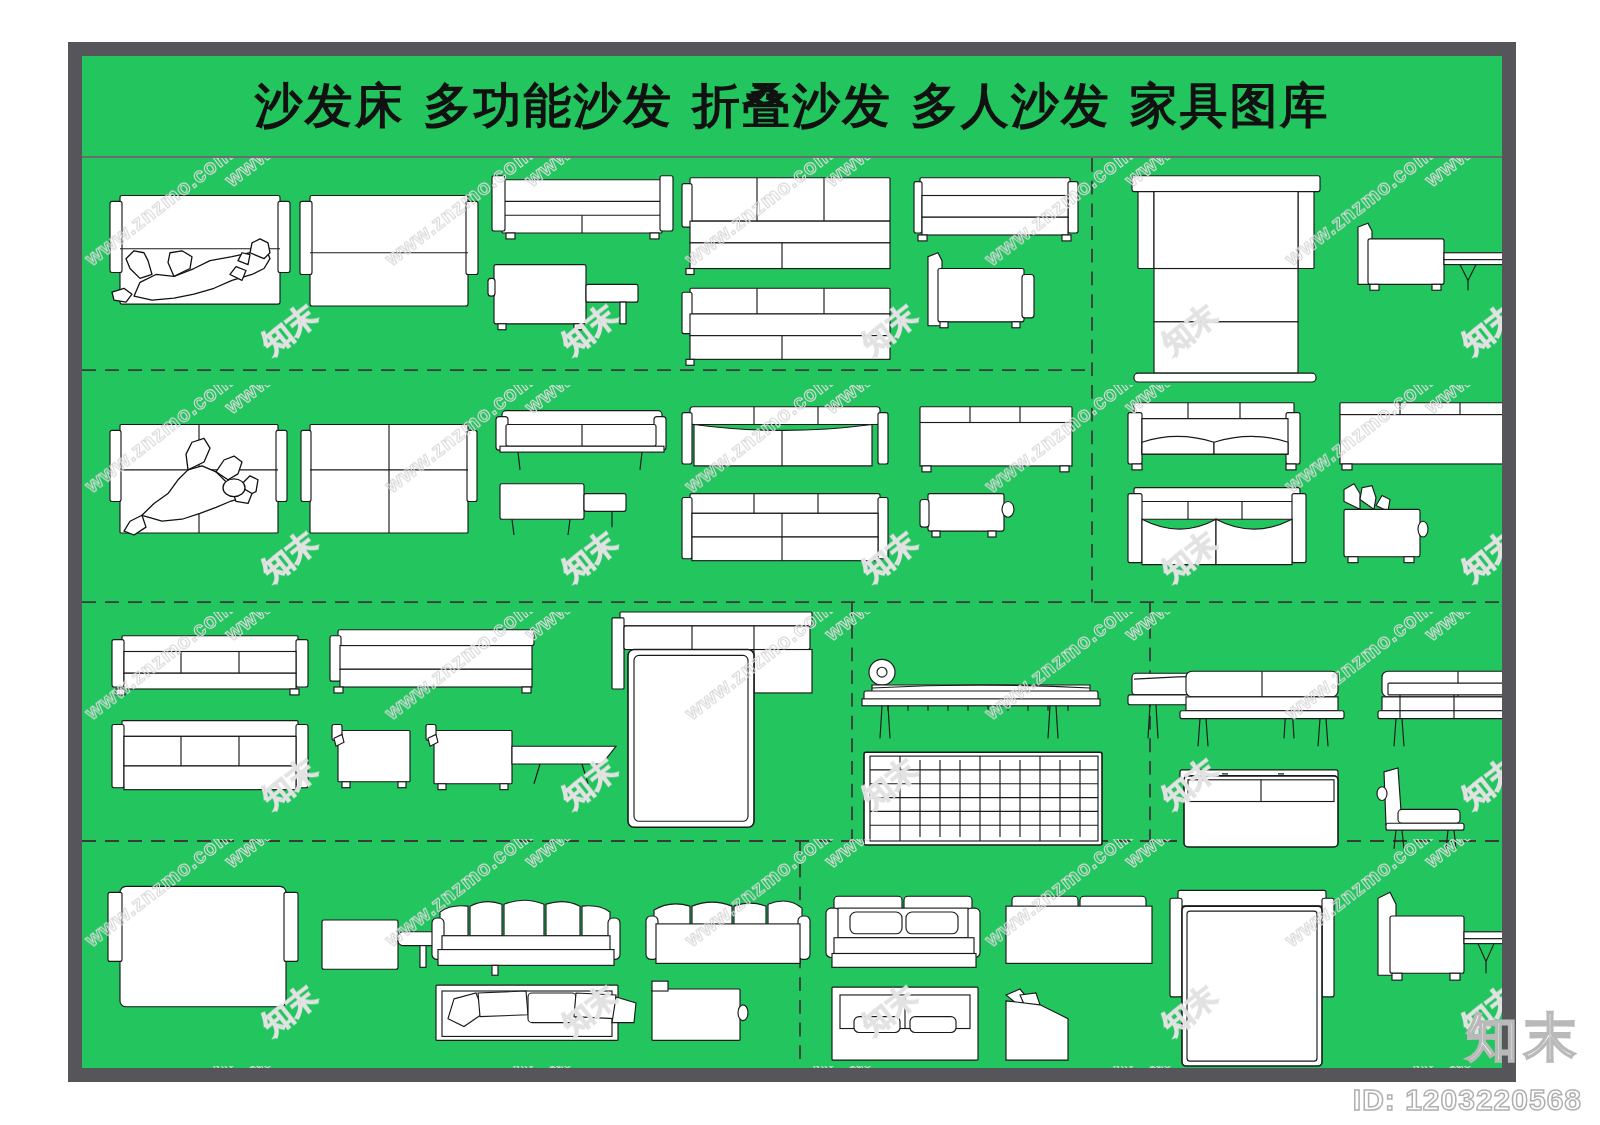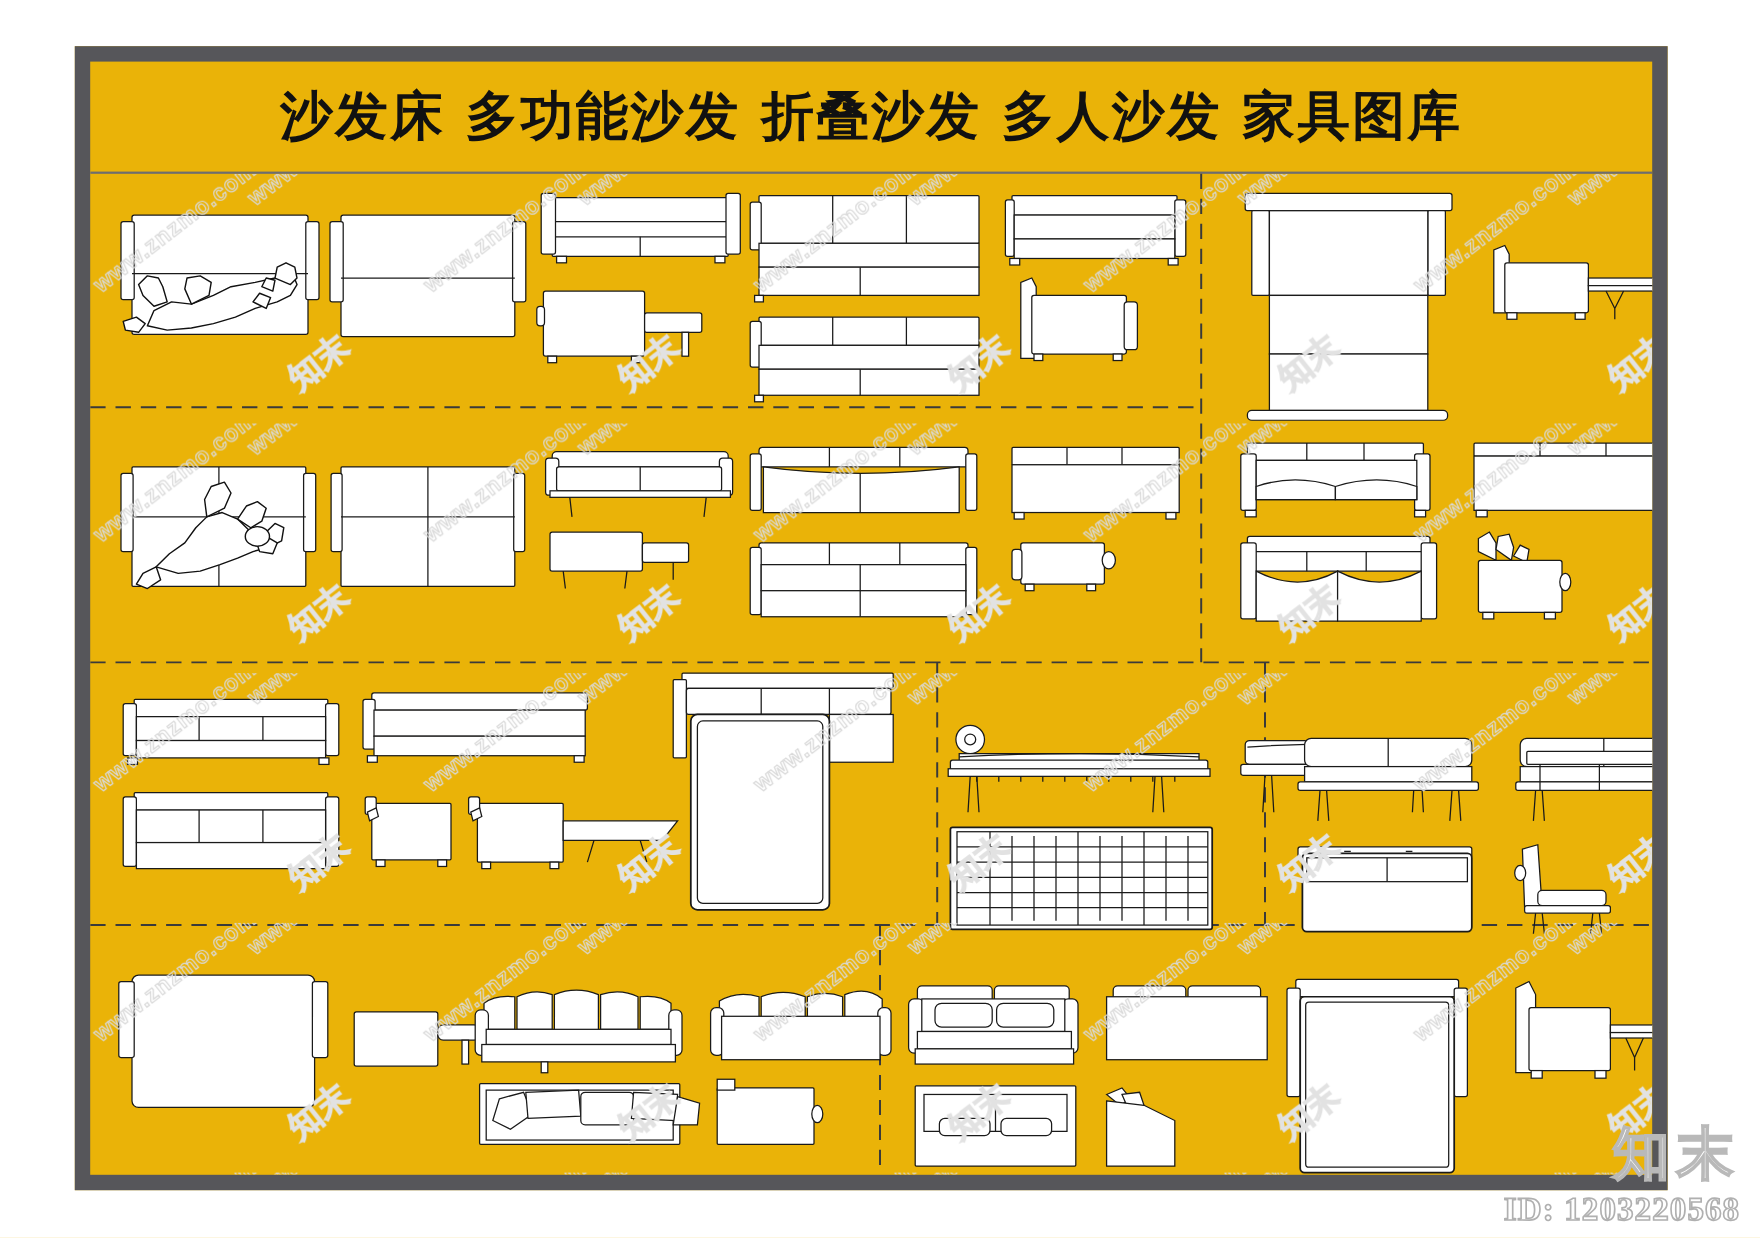--- a/index.html
+++ b/index.html
@@ -2,21 +2,21 @@
 <html><head>
 <meta charset="utf-8">
 <style>
   html,body{margin:0;padding:0;background:#ffffff;}
   body{width:1600px;height:1125px;font-family:"Liberation Sans","DejaVu Sans",sans-serif;overflow:hidden;position:relative;}
 
   #sheet{position:absolute;left:0;top:0;width:1600px;height:1125px;background:#fff;}
 
   
   #frame{position:absolute;left:68px;top:42px;width:1448px;height:1040px;
-         border:14px solid #56565a;box-sizing:border-box;background:#eab308;}
+         border:14px solid #56565a;box-sizing:border-box;background:#22c55e;}
 
   #inner{position:absolute;left:0;top:0;right:0;bottom:0;overflow:hidden;}
 
   #title-bar{position:absolute;left:0;top:0;width:100%;height:102px;
              border-bottom:2px solid #6d6d70;box-sizing:border-box;
              display:flex;align-items:center;justify-content:center;}
   #title-text{font-family:"DejaVu Sans","Liberation Sans",sans-serif;
               font-size:48px;font-weight:bold;color:#111;letter-spacing:2px;
               white-space:nowrap;}
 
@@ -32,22 +32,22 @@
   
   #wm{position:absolute;left:0;top:0;width:100%;height:100%;pointer-events:none;z-index:5;}
   .wmt{font-family:"Liberation Sans",sans-serif;font-size:21px;font-weight:bold;
        fill:none;stroke:#d9d9d9;stroke-width:1.1;letter-spacing:1px;}
   .wmz{font-family:"DejaVu Sans",sans-serif;font-size:30px;font-weight:bold;
        fill:none;stroke:#e2e2e2;stroke-width:1.2;}
 
   #corner-mark{position:absolute;right:18px;bottom:8px;text-align:right;z-index:20;}
   #zm-logo{font-family:"DejaVu Sans",sans-serif;font-size:52px;font-weight:bold;
            color:#fff;-webkit-text-stroke:1.6px #b9b9b9;letter-spacing:6px;line-height:1;}
-  #zm-id{font-family:Liberation Serif, serif;font-size:30px;font-weight:bold;
-         color:#fff;-webkit-text-stroke:1.5px #b0b0b0;letter-spacing:1px;margin-top:8px;}
+  #zm-id{font-family:Liberation Sans, sans-serif;font-size:30px;font-weight:bold;
+         color:#fff;-webkit-text-stroke:1.5px #b0b0b0;letter-spacing:1px;margin-top:20px;}
 </style>
 </head>
 <body>
 
 <div id="sheet">
 
   <div id="frame">
   <div id="inner">
 
     <div id="title-bar">

